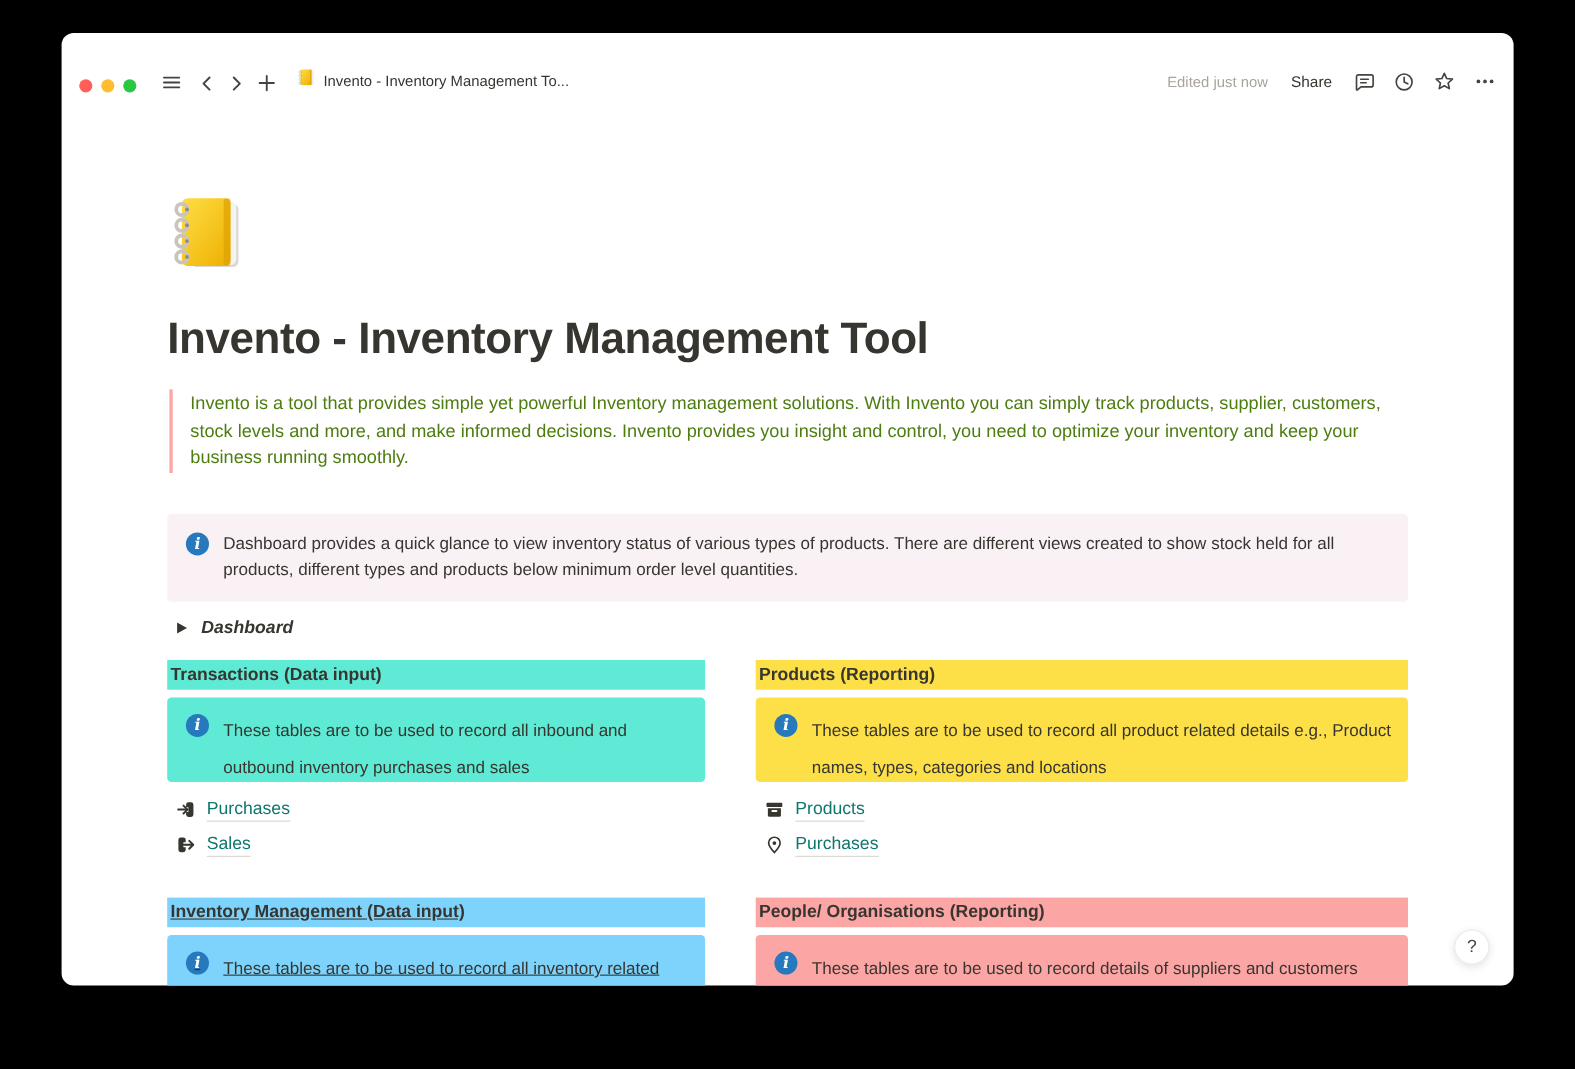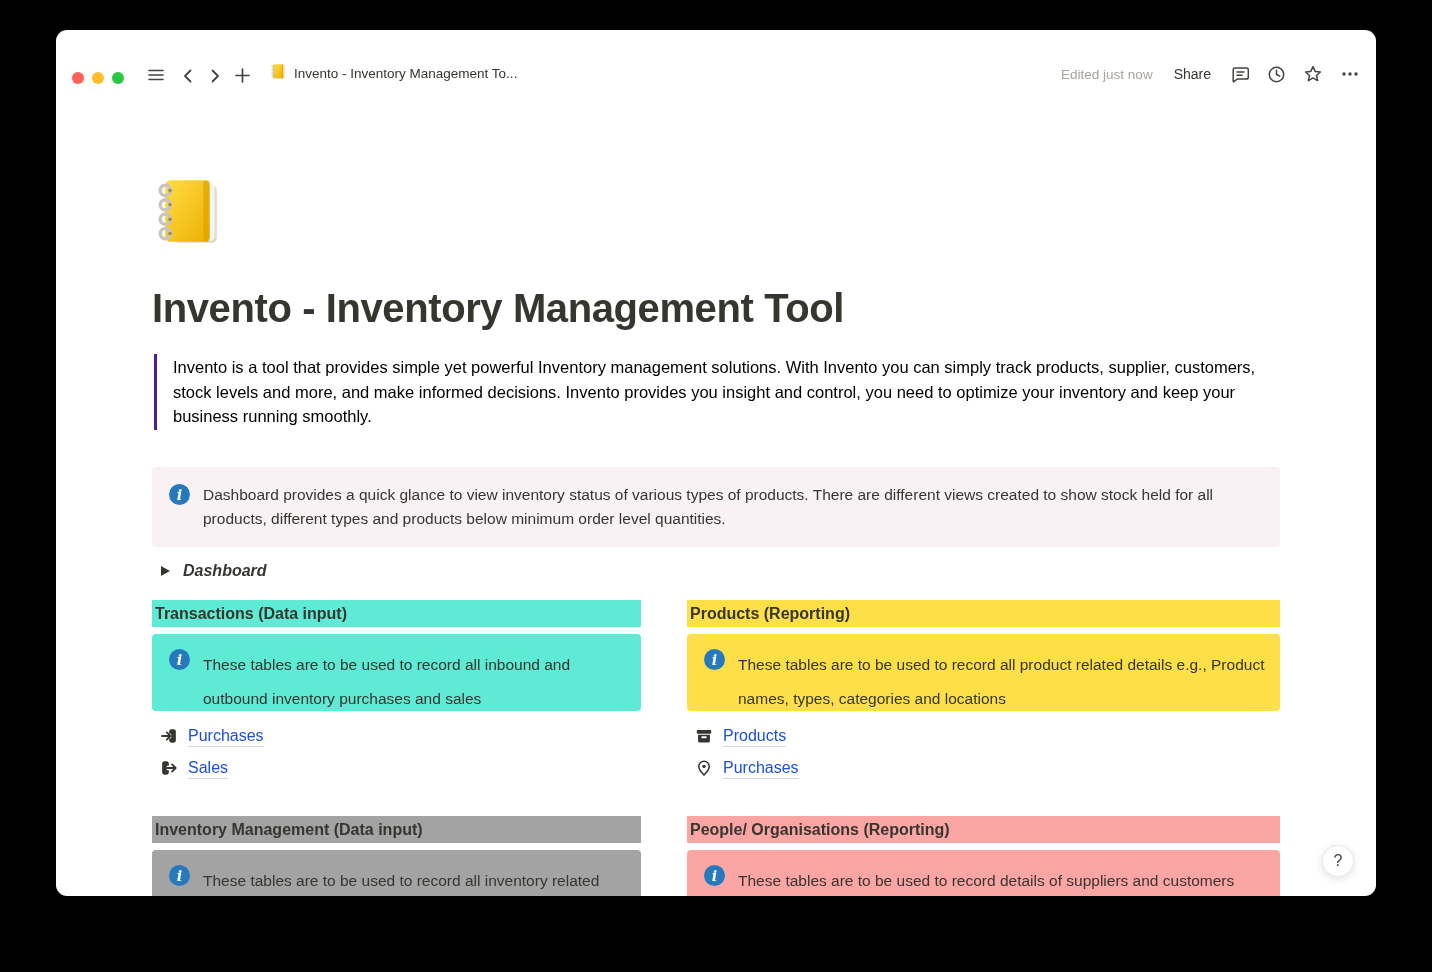--- a/index.html
+++ b/index.html
@@ -20,22 +20,22 @@
   .tb-right { margin-left:auto; display:flex; align-items:center; }
   .edited { font-size:13.5px; color:#A8A49C; }
   .share { font-size:14px; color:#37352F; margin-left:21px; }
 
   
   .page-emoji { position:absolute; left:96px; top:145px; width:74px; height:74px; }
   .page-title { position:absolute; left:96px; top:254px; width:1128px;
                 font-size:40px; line-height:48px; font-weight:700; color:#37352F;
                 letter-spacing:-0.4px; }
   .quote { position:absolute; left:98px; top:324px; width:1120px;
-           border-left:3px solid #4c1d95; padding:1px 0 1px 16px;
-           font-size:16.5px; line-height:24.5px; color:#000000; }
+           border-left:3px solid #fca5a5; padding:1px 0 1px 16px;
+           font-size:16.5px; line-height:24.5px; color:#4d7c0f; }
 
   .callout { display:flex; gap:13px; border-radius:4px; color:#37352F; }
   .info-dot { width:21px; height:21px; border-radius:50%; flex-shrink:0;
               background:#2779BE; color:#fff; display:flex; align-items:center;
               justify-content:center; font-family:"DejaVu Serif", serif;
               font-style:italic; font-weight:700; font-size:14.5px; margin-top:1px; }
   .main-callout { position:absolute; left:96px; top:437px; width:1128px; height:80px;
                   background:#FAF1F5; padding:16px 16px 0 17px; }
   .main-callout .ct { font-size:15.5px; line-height:24px; width:1061px; }
 
@@ -45,32 +45,32 @@
          border-top:5.5px solid transparent; border-bottom:5.5px solid transparent;
          margin-left:9px; }
   .toggle-label { margin-left:13px; font-size:16px; font-weight:600; color:#37352F;font-style:italic; }
 
   .cols { position:absolute; left:96px; width:1128px; display:flex; gap:46px; }
   .row1 { top:570px; } .row2 { top:786px; }
   .col-l { width:489px; } .col-r { width:593px; }
   .col-heading { height:27px; line-height:27px; padding-left:3px;
                  font-size:16px; font-weight:700; color:#37352F; }
   .bg-pink { background:#5eead4; } .bg-gray { background:#fde047; }
-  .bg-yellow { background:#a3a3a3; } .bg-orange { background:#fca5a5; }
+  .bg-yellow { background:#7dd3fc;text-decoration:underline; } .bg-orange { background:#fca5a5; }
   .col-callout { margin-top:7px; padding:14px 6px 14px 17px; }
   .col-callout .ct { font-size:15.5px; line-height:34px; }
   .row1 .col-callout { height:77px; }
   .row2 .col-callout { height:96px; }
   .w440 { width:445px; }
 
   .links { margin-top:12px; }
   .link-row { display:flex; align-items:center; height:25px; margin-bottom:7px;
               padding-left:8px; cursor:pointer; }
   .link-ic { width:18px; height:18px; flex-shrink:0; display:flex; align-items:center; }
-  .link-label { margin-left:10px; font-size:16px; font-weight:500; color:#1d4ed8;
+  .link-label { margin-left:10px; font-size:16px; font-weight:500; color:#0f766e;
                 line-height:21px; border-bottom:1px solid #D8D6D0; }
 
   .help-btn { position:absolute; left:1266px; top:815px; width:32px; height:32px;
               border-radius:50%; background:#fff; border:1px solid #EBEAE8;
               box-shadow:0 2px 8px rgba(15,15,15,0.12); display:flex;
               align-items:center; justify-content:center; font-size:16px;
               color:#45433E; font-weight:500; cursor:pointer; }
 </style>
 </head>
 <body>

